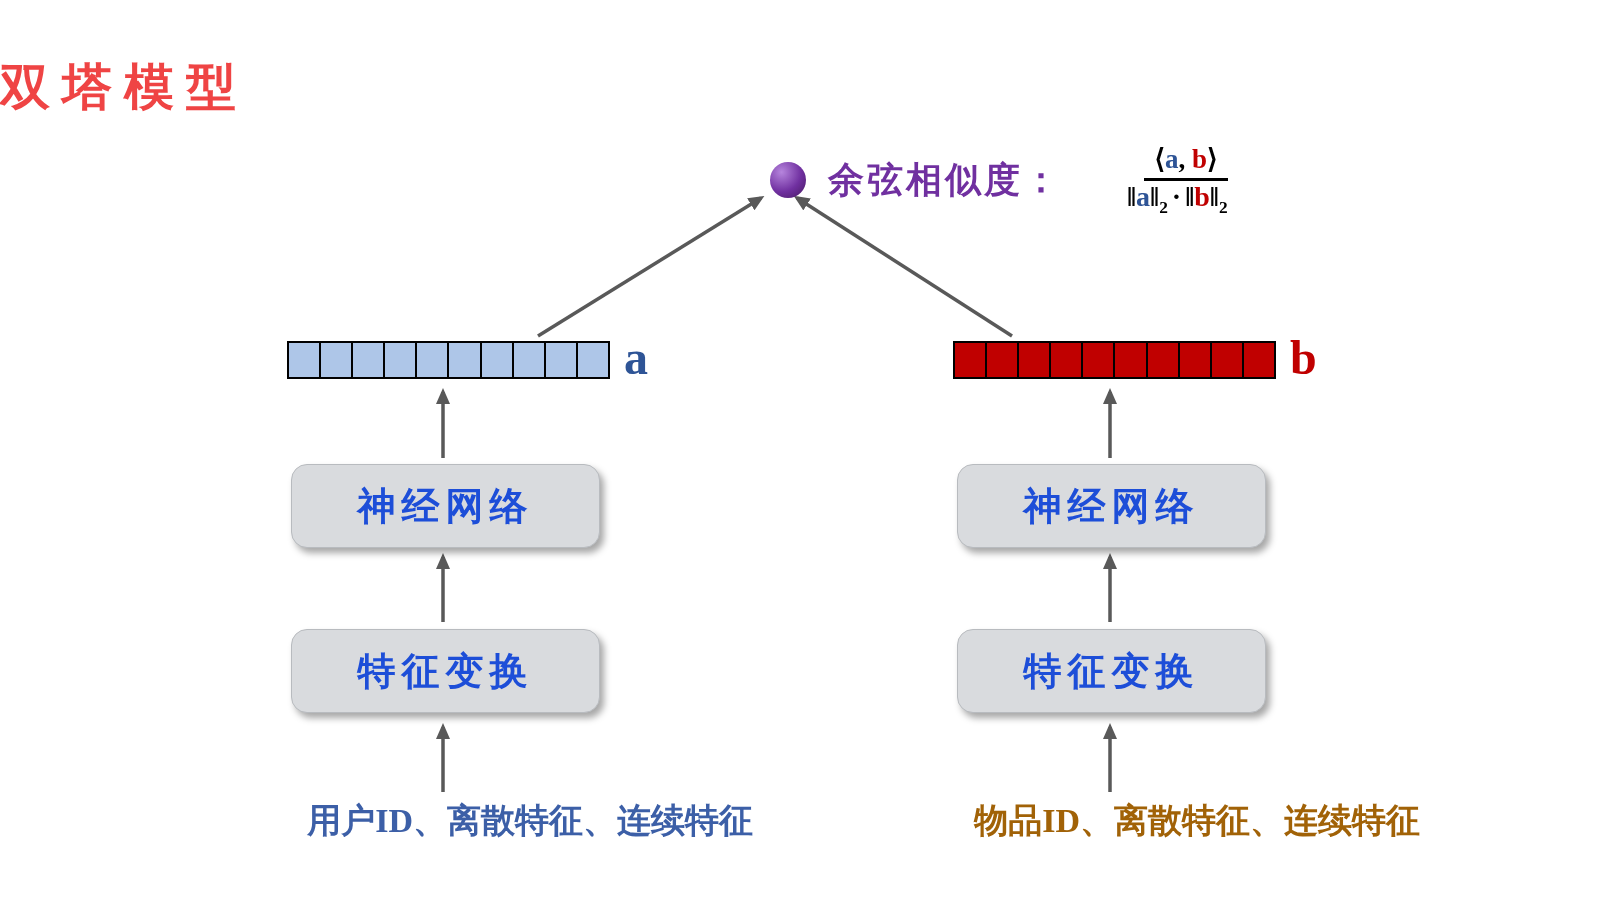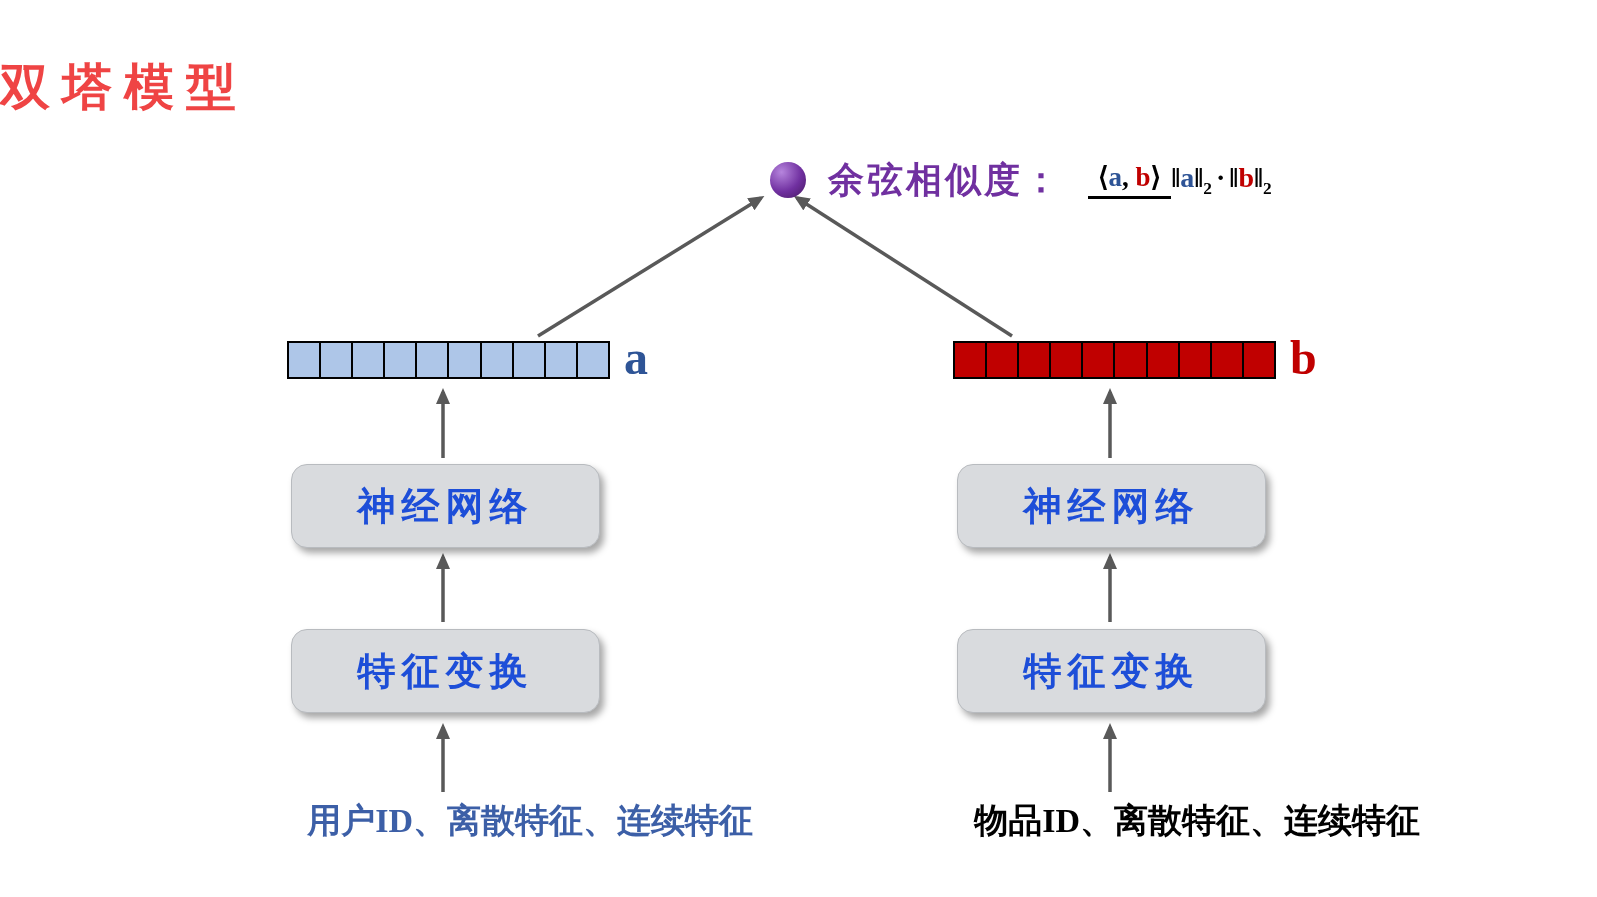--- a/index.html
+++ b/index.html
@@ -58,24 +58,25 @@
     font-size: 44px;
     font-weight: bold;
     color: #000;
     white-space: nowrap;
     margin-right: 14px;
   }
   .fa { color: #2e5496; }
   .fb { color: #c00000; }
   .fraction {
     display: inline-flex;
-    flex-direction: row;
-    align-items: center;
+    flex-direction: column;
+    align-items: flex-end;
     font-weight: bold;
     color: #000;
+    margin-left: 39px;
   }
   .num {
     font-size: 27px;
     padding: 0 10px 3px 10px;
     border-bottom: 3px solid #000;
     white-space: nowrap;
   }
   .den {
     font-size: 28px;
     padding-top: 0;
@@ -203,15 +204,15 @@
       <div class="cell"></div>
       <div class="cell"></div>
       <div class="cell"></div>
       <div class="cell"></div>
       <div class="cell"></div>
       <div class="cell"></div>
     </div>
   <div class="vec-label label-b" style="color: rgb(192, 0, 0);">b</div>
   <div class="box nn-b" style="background: rgb(217, 219, 222);">神经网络</div>
   <div class="box ft-b" style="background: rgb(217, 219, 222);">特征变换</div>
-  <div class="input-label in-b" style="color: #000000;">物品ID、离散特征、连续特征</div>
+  <div class="input-label in-b" style="color: #a16207;">物品ID、离散特征、连续特征</div>
 
 </div>
 
 </body></html>

